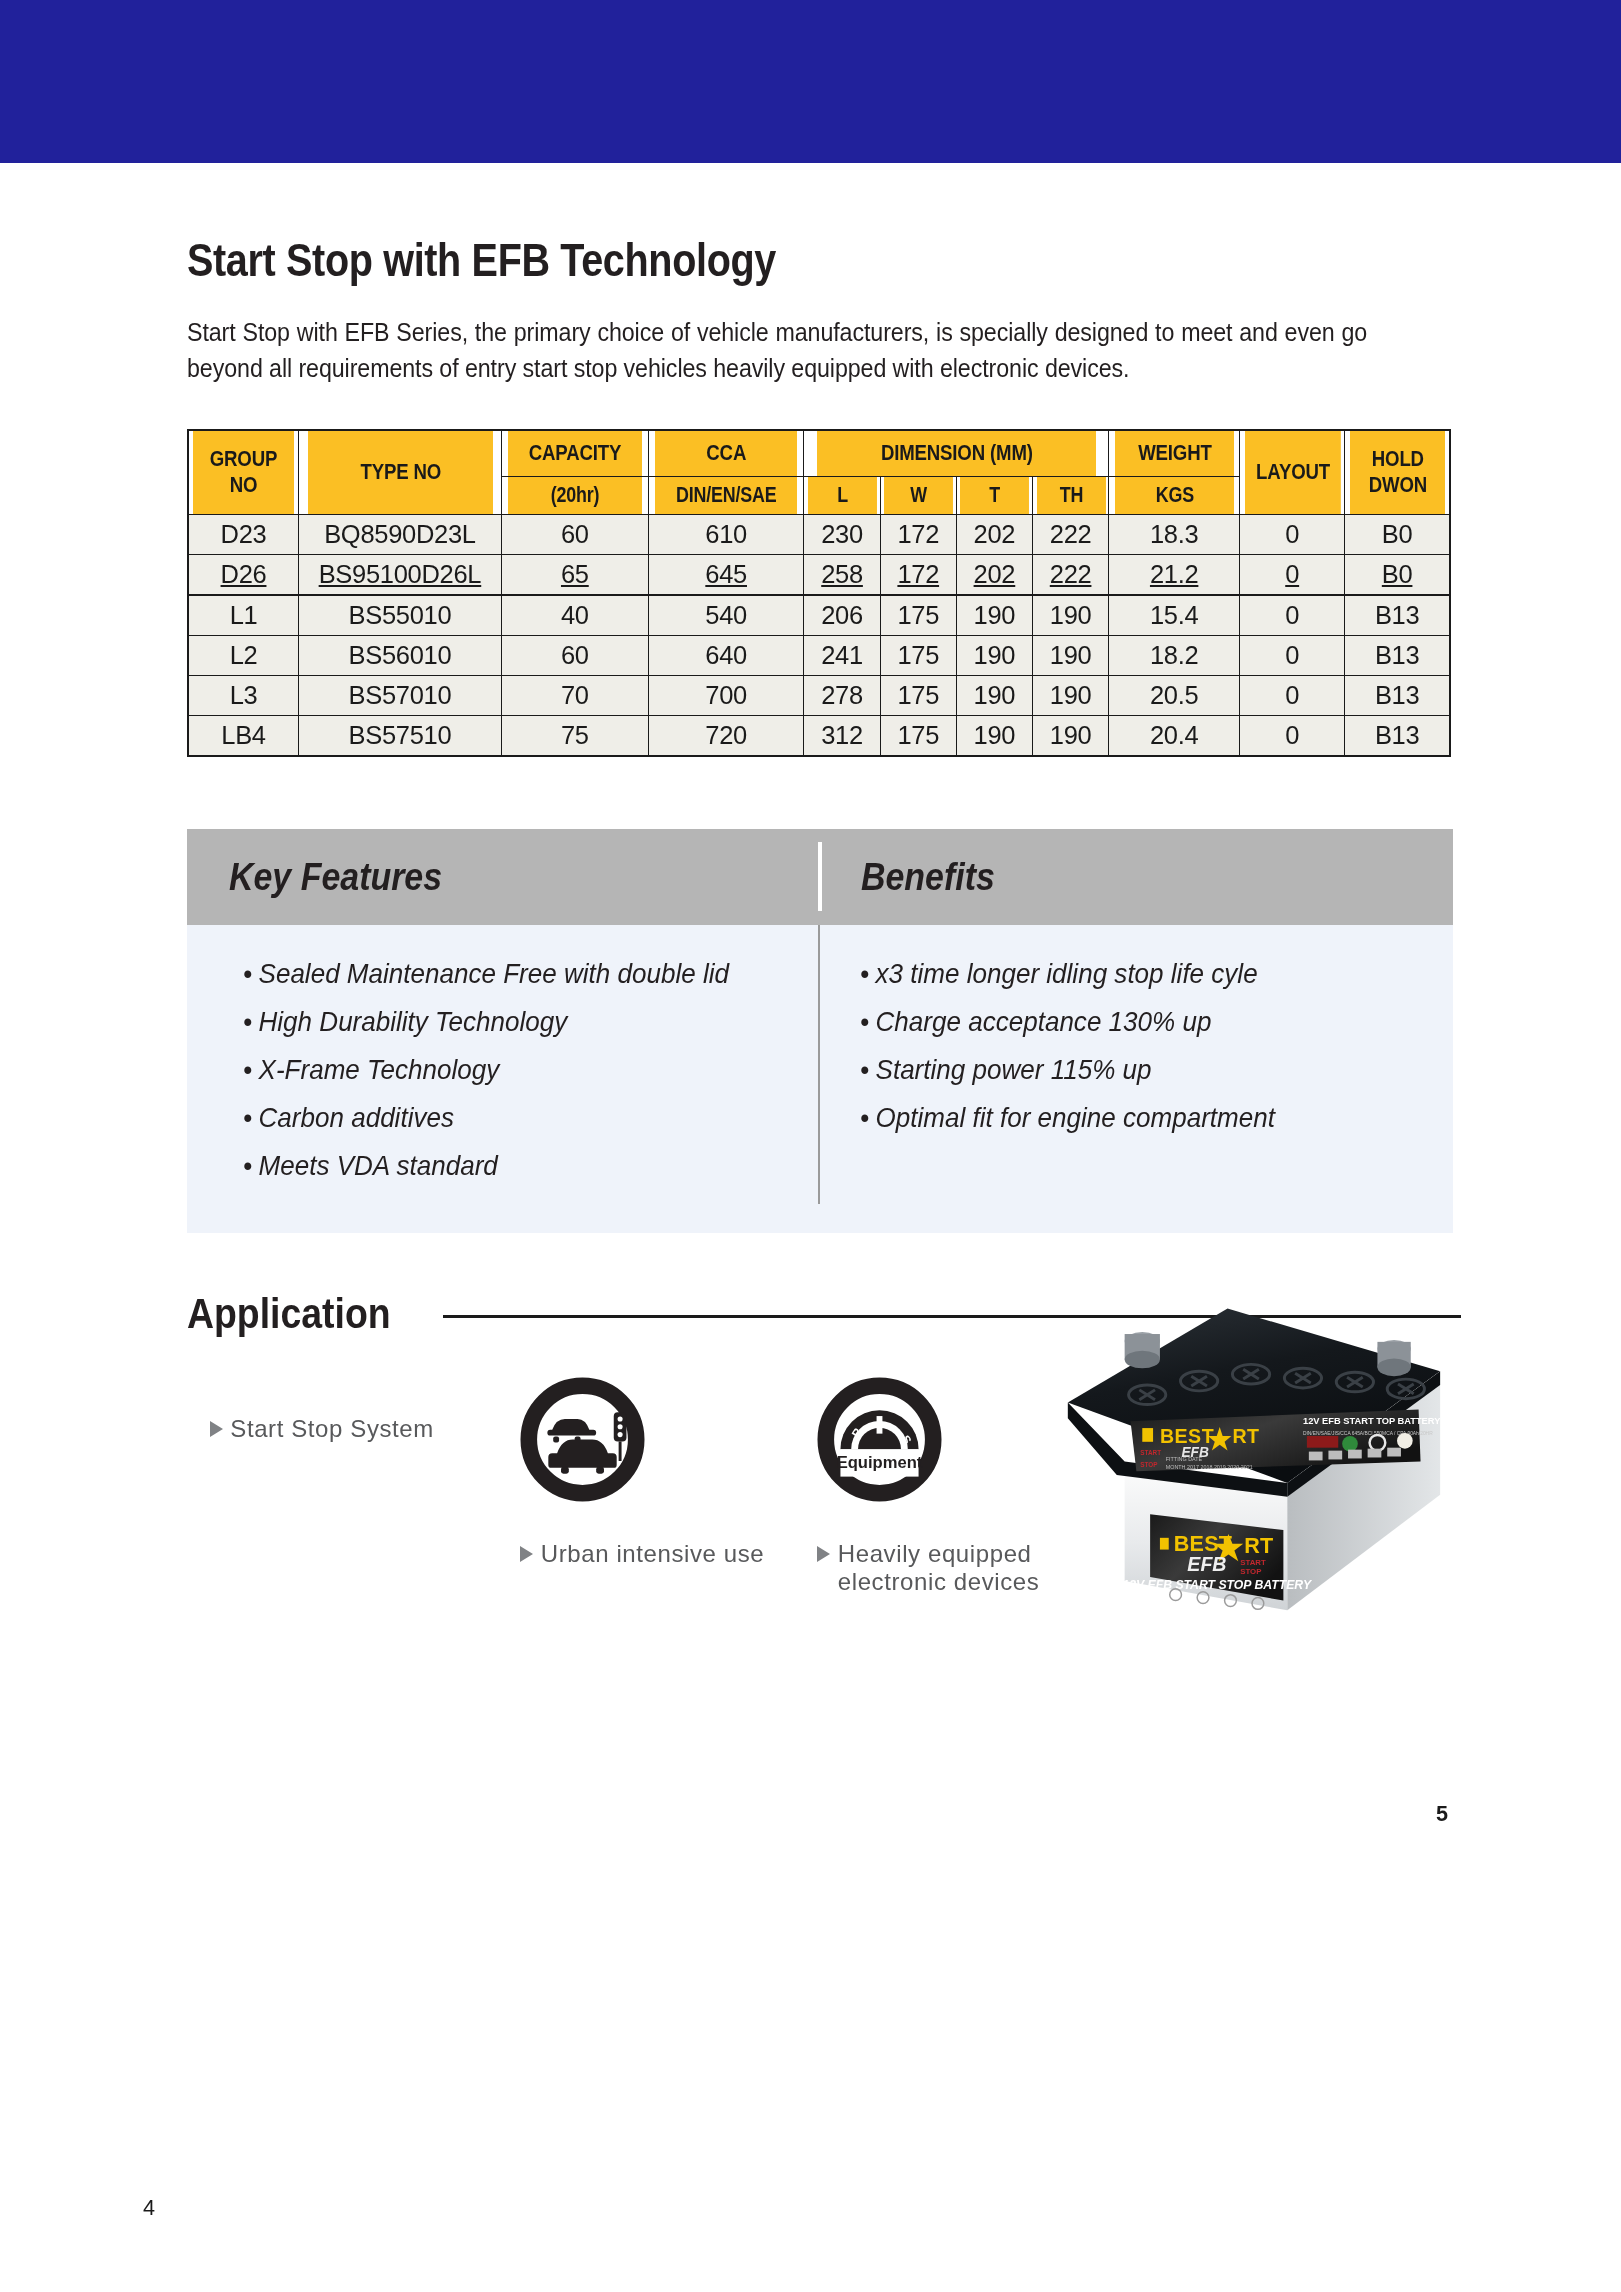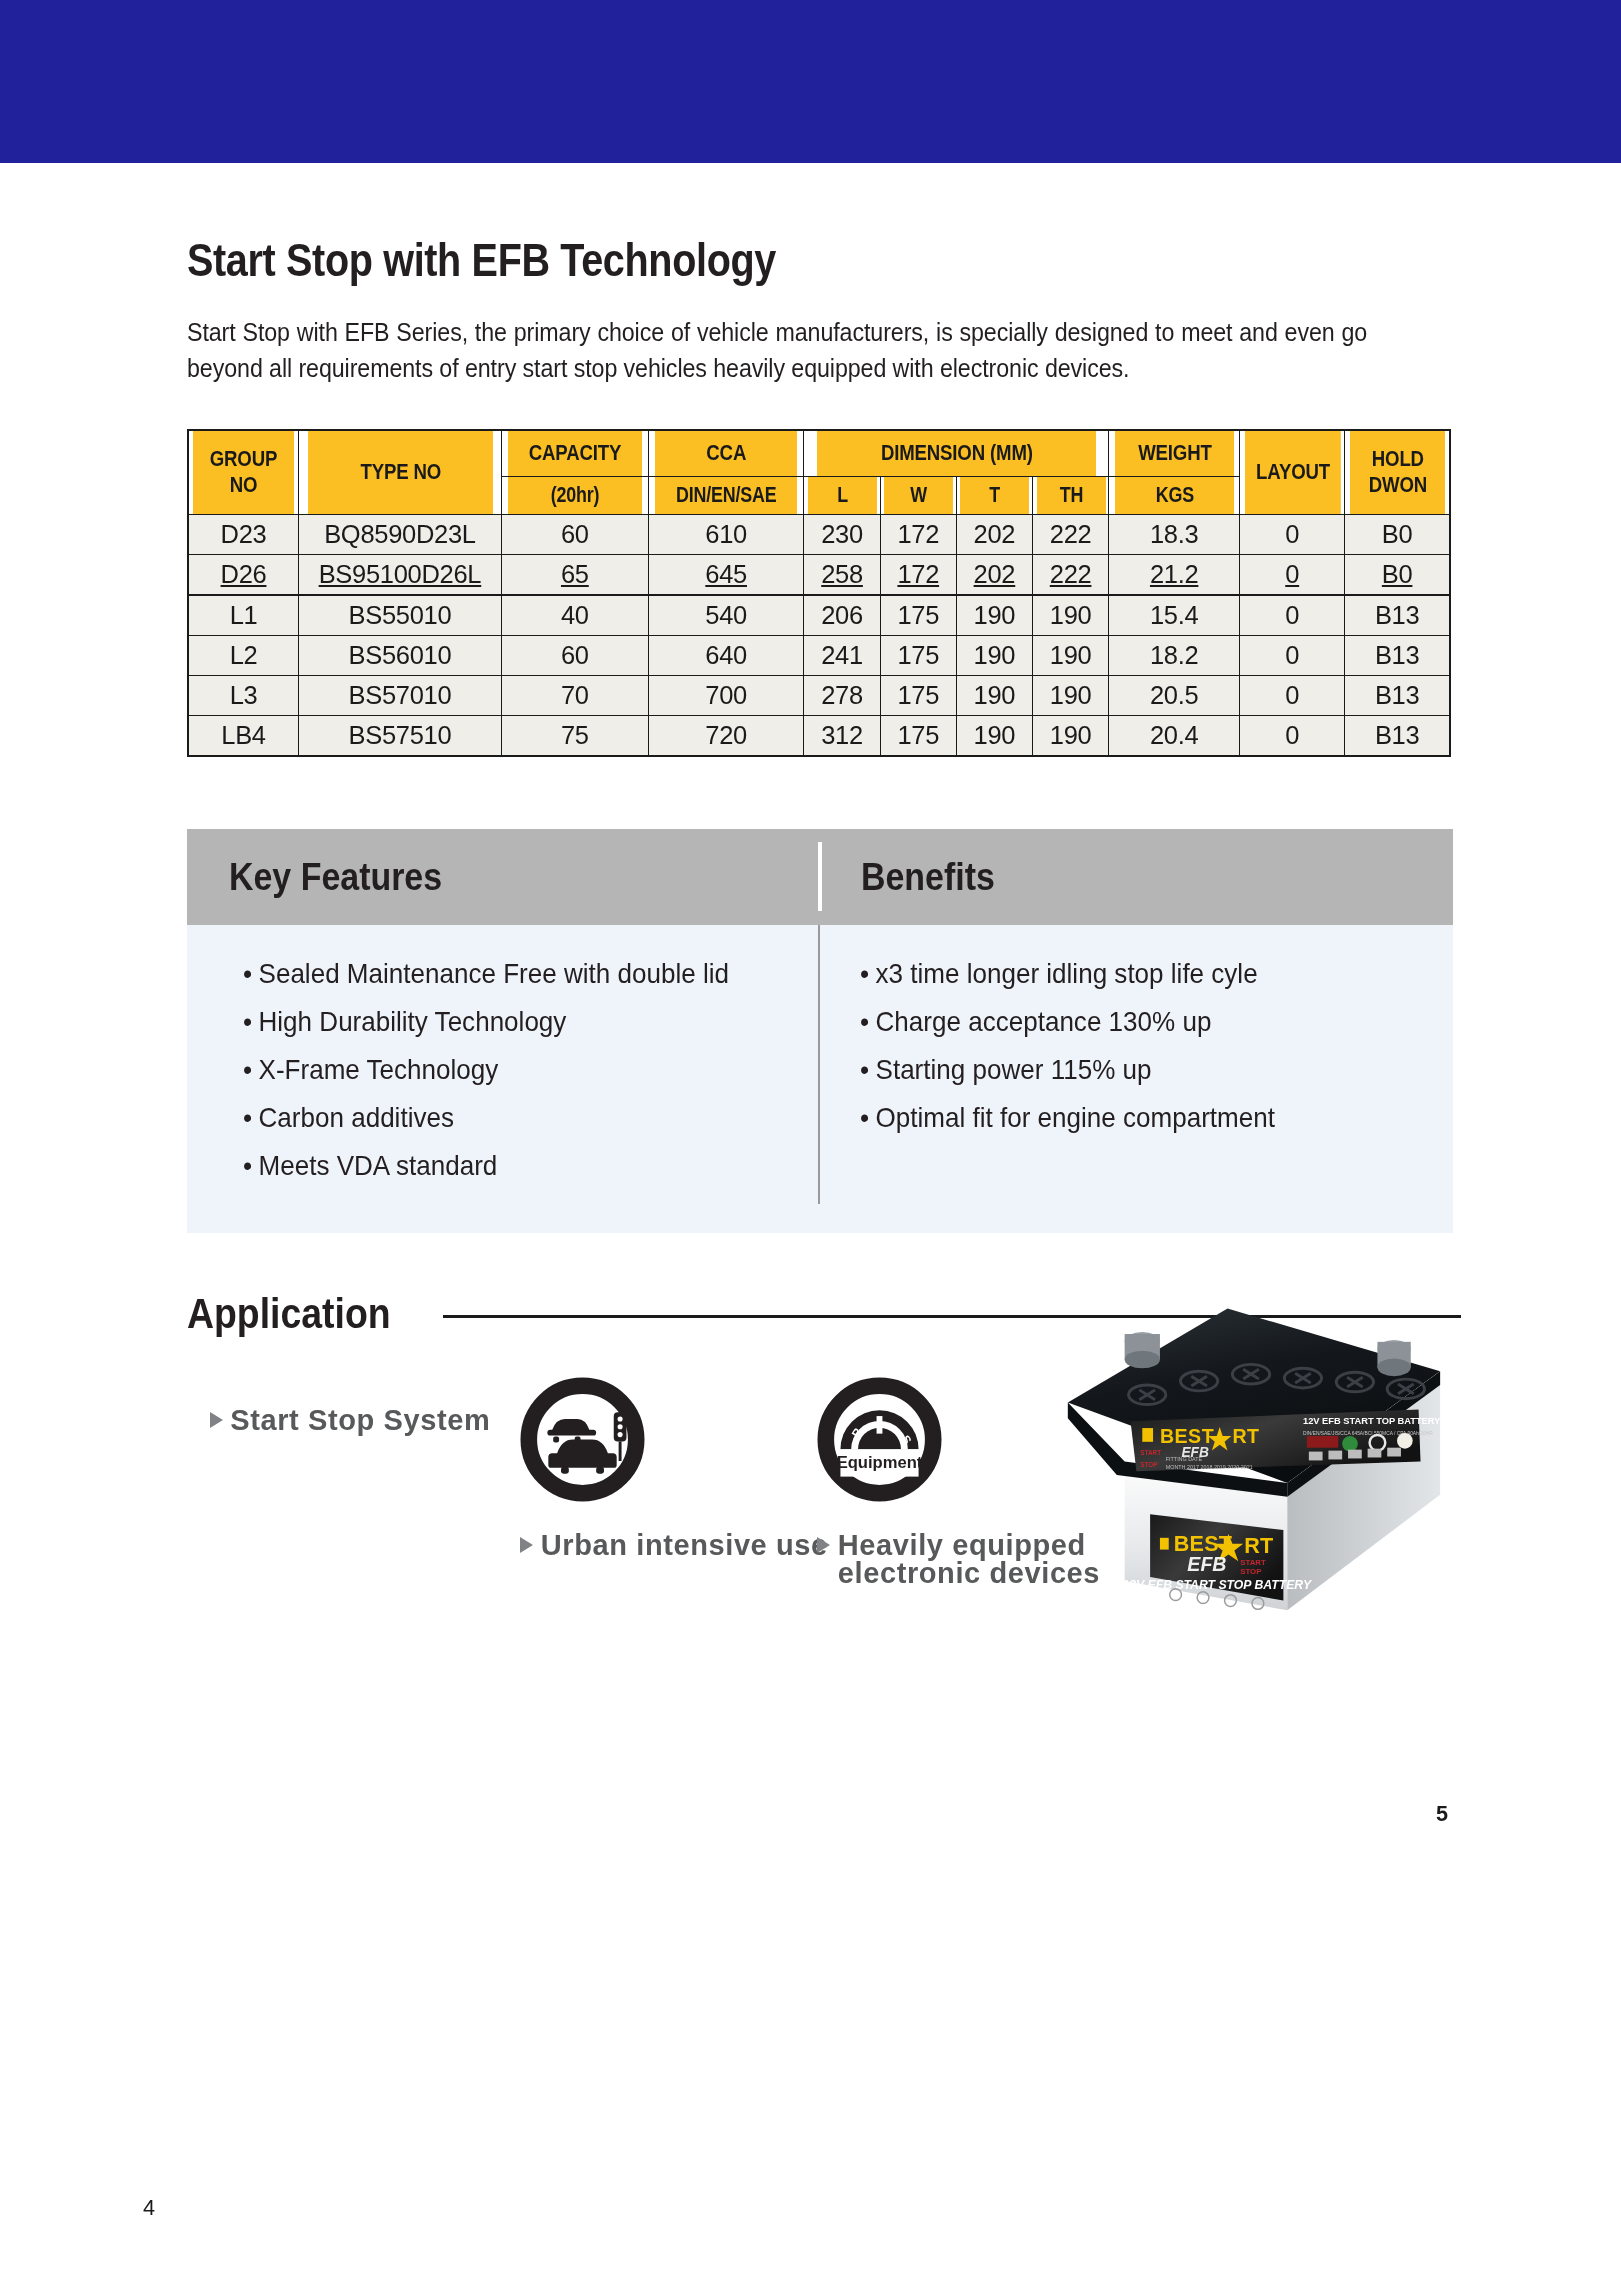--- a/index.html
+++ b/index.html
@@ -112,20 +112,21 @@
   col.c-wt    { width: 122px; }
   col.c-lay   { width: 98px; }
   col.c-hold  { width: 98px; }
 
   
   .kf-block {
     margin-top: 72px;
     width: 1266px;
     background: #eff3fa;
     position: relative;
+    font-style: italic;
   }
   .kf-header {
     background: #b5b5b5;
     height: 96px;
     display: flex;
     align-items: center;
     position: relative;
   }
   .kf-header .h-left {
     width: 631px;
@@ -227,24 +228,24 @@
   .app-item.i1 { left: 22.5px;  }
   .app-item.i2 { left: 333px; }
   .app-item.i3 { left: 630px; }
 
   .icon-circle {
     position: relative;
     width: 125px;
     height: 125px;
   }
   .app-label {
-    margin-top: 29px;
-    font-size: 29px;
+    margin-top: 38px;
+    font-size: 24px;
     color: #58595b;
-    font-weight: bold;
+    font-weight: normal;
     letter-spacing: 0.6px;
     line-height: 28px;
     display: flex;
     align-items: flex-start;
   }
   .app-label .tri {
     display: inline-block;
     width: 0; height: 0;
     border-left: 13.7px solid #808285;
     border-top: 8.8px solid transparent;

